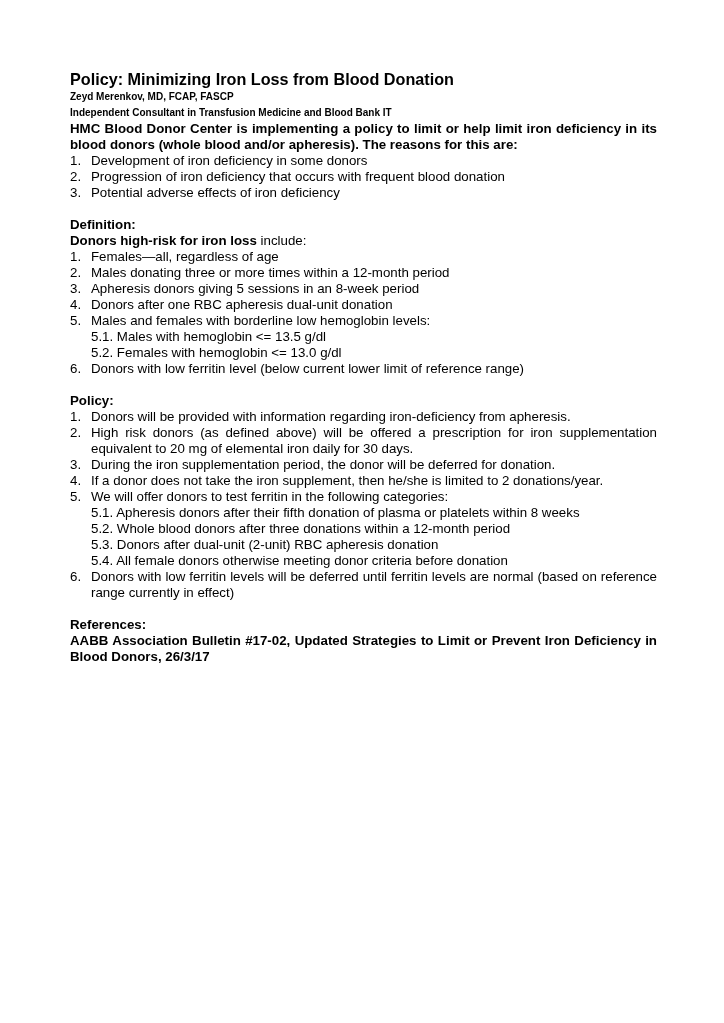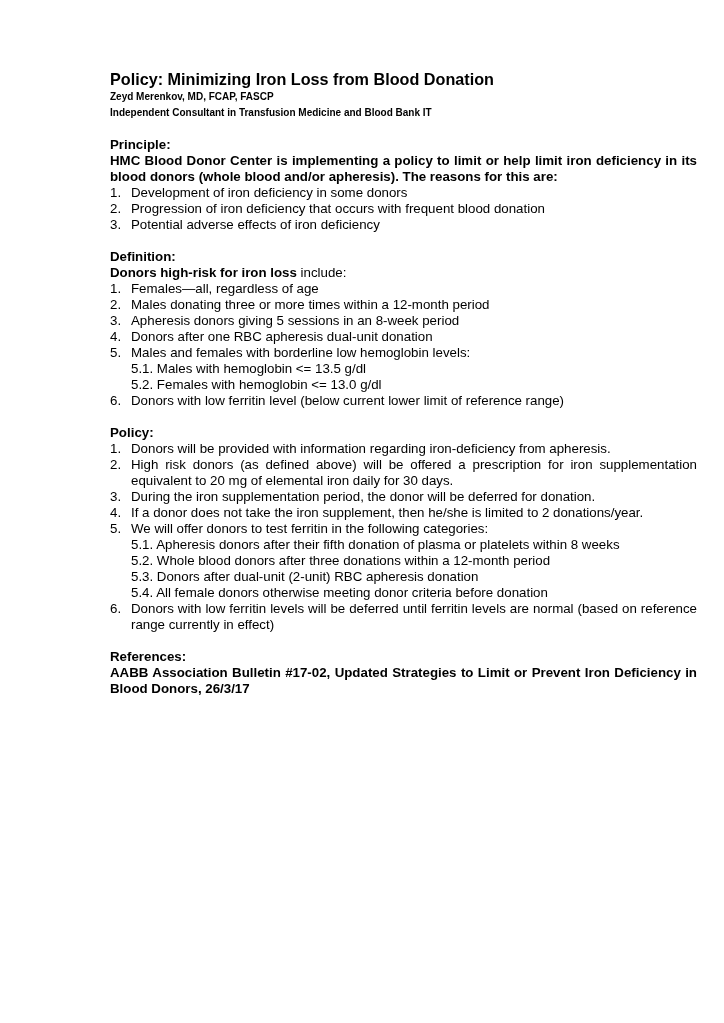--- a/index.html
+++ b/index.html
@@ -1,41 +1,40 @@
 <!DOCTYPE html>
 <html><head>
   <meta charset="utf-8">
   <style>
     html, body { margin: 0; padding: 0; background: #ffffff; }
     body { width: 724px; height: 1023px; position: relative; overflow: hidden; }
     .page {
       position: absolute; left: 70px; top: 70px; width: 587px;
       font-family: "Liberation Sans", sans-serif; color: #000;
-      font-size: 13.3px; line-height: 16px; margin-left: 40px;
+      font-size: 13.3px; line-height: 16px;
     }
     .title { font-weight: bold; font-size: 16.2px; line-height: 19px; }
     .subtitle { font-weight: bold; font-size: 10px; line-height: 16px; }
     .heading { font-weight: bold; margin-top: 16px; }
     .para { text-align: justify; font-weight: bold; }
     .list { margin: 0; padding: 0; list-style: none; }
     .item { position: relative; padding-left: 21px; text-align: justify; }
     .item .num { position: absolute; left: 0; top: 0; }
     .sub { position: relative; padding-left: 21px; }
     .b { font-weight: bold; }
   </style>
 </head>
 <body>
 
 <div class="page">
   <div class="title">Policy:  Minimizing Iron Loss from Blood Donation</div>
   <div class="subtitle">Zeyd Merenkov, MD, FCAP, FASCP</div>
   <div class="subtitle">Independent Consultant in Transfusion Medicine and Blood Bank IT</div>
 
   <section>
-    <div class="heading">Principle:</div>
     <div class="para">HMC Blood Donor Center is implementing a policy to limit or help limit iron deficiency in its blood donors (whole blood and/or apheresis).  The reasons for this are:</div>
     <div class="list">
       <div class="item"><span class="num">1.</span><span>Development of iron deficiency in some donors</span></div>
       <div class="item"><span class="num">2.</span><span>Progression of iron deficiency that occurs with frequent blood donation</span></div>
       <div class="item"><span class="num">3.</span><span>Potential adverse effects of iron deficiency</span></div>
     </div>
   </section>
 
   <section>
     <div class="heading">Definition:</div>

